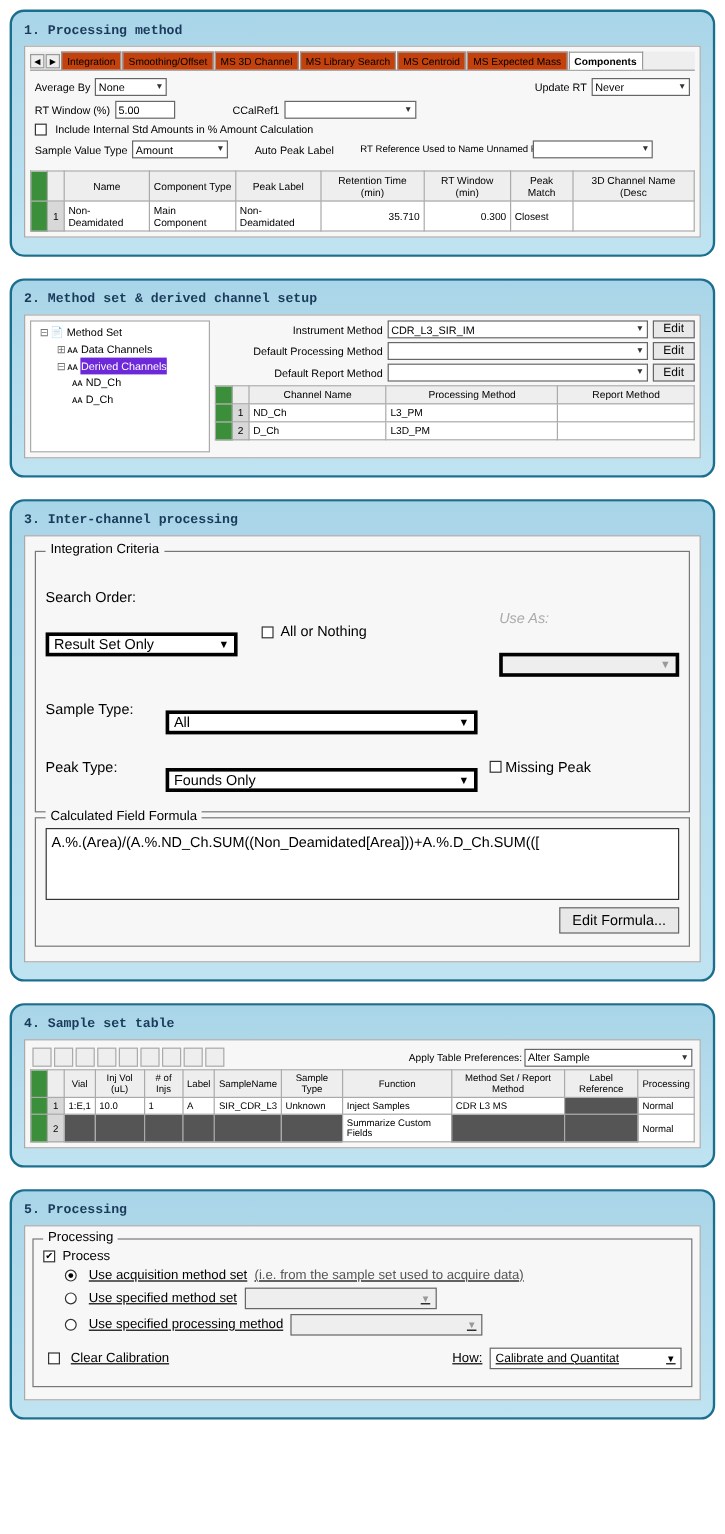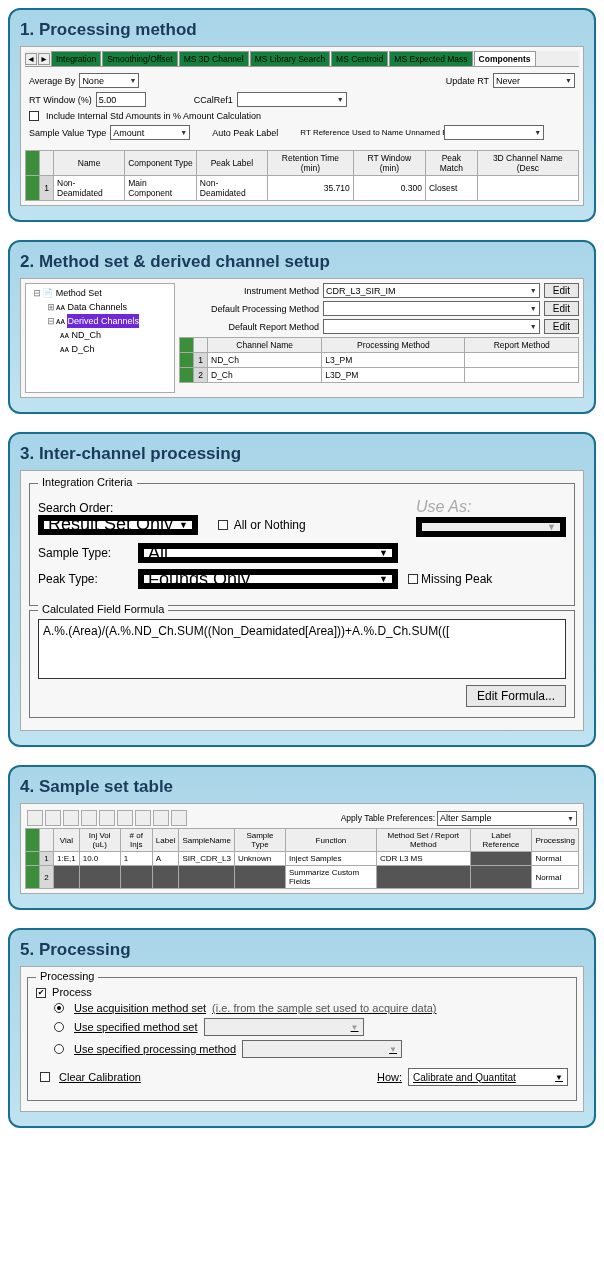--- a/index.html
+++ b/index.html
@@ -12,44 +12,45 @@
   }
   .panel {
     background: linear-gradient(#a9d5e8, #bfe3f1);
     border: 2px solid #1a6f8f;
     border-radius: 12px;
     margin-bottom: 18px;
     padding: 10px 10px 14px 10px;
     position: relative;
   }
   .panel-title {
-    font-size: 17px;
+    font-size: 11px;
     font-weight: bold;
     color: #1a3a5a;
     margin-bottom: 6px;
+    font-family: Liberation Mono, monospace;
   }
   .inner {
     background: #f7f7f7;
     border: 1px solid #aaa;
     padding: 4px;
   }
   
   .tabbar {
     display: flex;
     align-items: center;
     border-bottom: 1px solid #999;
     font-size: 8.5px;
     background: #eee;
   }
   .tabnav { width: 12px; text-align:center; border:1px solid #999; margin-right:1px; }
   .tab {
     padding: 2px 4px;
     border: 1px solid #999;
     border-bottom: none;
-    background: #15803d;
+    background: #c2410c;
     margin-right: 1px;
     white-space: nowrap;
   }
   .tab.active { background: #fff; font-weight: bold; }
   
   .form-grid { padding: 6px 4px; font-size: 9px; }
   .form-row { display: flex; align-items: center; margin-bottom: 4px; gap: 4px; flex-wrap: wrap;}
   .lbl { white-space: nowrap; }
   .select, .input {
     border: 1px solid #666;
@@ -86,21 +87,21 @@
   .p2-grid { display:flex; gap:4px;}
   .p2-left { width: 150px; border:1px solid #aaa; background:#fff; min-height:110px;}
   .p2-right { flex:1; }
   .p2-formrow { display:flex; align-items:center; gap:4px; margin-bottom:3px; font-size:9px;}
   .p2-formrow .lbl { flex: 0 0 140px; text-align:right;}
   .p2-formrow .select { flex:1; }
   
   .group { border:1px solid #777; padding:8px 8px 10px 8px; margin:4px 0; position:relative;}
   .group-title { position:absolute; top:-8px; left:8px; background:#f7f7f7; padding:0 4px; font-size:11px;}
   .p3-row { display:flex; align-items:center; gap:0; margin:6px 0; font-size:12px;}
-  .p3-select { border:6px solid #000000; background:#fff; height:20px; font-size:18px; display:inline-flex; align-items:center; justify-content:space-between; padding:0 4px; min-width:150px;}
+  .p3-select { border:3px solid #000000; background:#fff; height:20px; font-size:12px; display:inline-flex; align-items:center; justify-content:space-between; padding:0 4px; min-width:150px;margin-top:22px;}
   .p3-select::after { content:"▼"; font-size:9px; margin-left:6px;}
   .p3-select.disabled { background:#eee; color:#999;}
   .p3-lbl-dis { color:#aaa; }
   .formula-box { border:1px solid #333; background:#fff; width:100%; height:60px; padding:4px; font-size:12px; overflow:hidden;}
   .right-btn { text-align:right; margin-top:6px;}
   
   .toolbar { display:flex; align-items:center; gap:2px; padding:2px; font-size:8.5px; flex-wrap:wrap;}
   .tool-ico { width:16px; height:16px; border:1px solid #aaa; background:#eee; display:inline-block;}
   
   .radio { width:10px; height:10px; border:1px solid #333; border-radius:50%; display:inline-block; background:#fff; margin-right:4px; vertical-align:middle; position:relative;}
@@ -274,21 +275,21 @@
           <div style="font-size:12px">Search Order:</div>
           <div class="p3-select" style="width:160px">
               <span>Result Set Only</span>
             </div>
         </div>
         <div style="margin-left:20px; margin-top:14px;">
           <span class="chk"></span>
           <span>All or Nothing</span>
         </div>
         <div style="margin-left:auto">
-          <div class="p3-lbl-dis" style="font-size:16px; font-style:italic;">Use As:</div>
+          <div class="p3-lbl-dis" style="font-size:12px; font-style:italic;margin-top:34px;">Use As:</div>
           <div class="p3-select disabled" style="width:120px">
               <span></span>
             </div>
         </div>
       </div>
       <div class="p3-row">
         <span style="width:100px">Sample Type:</span>
         <div class="p3-select" style="width:260px">
             <span>All</span>
           </div>

